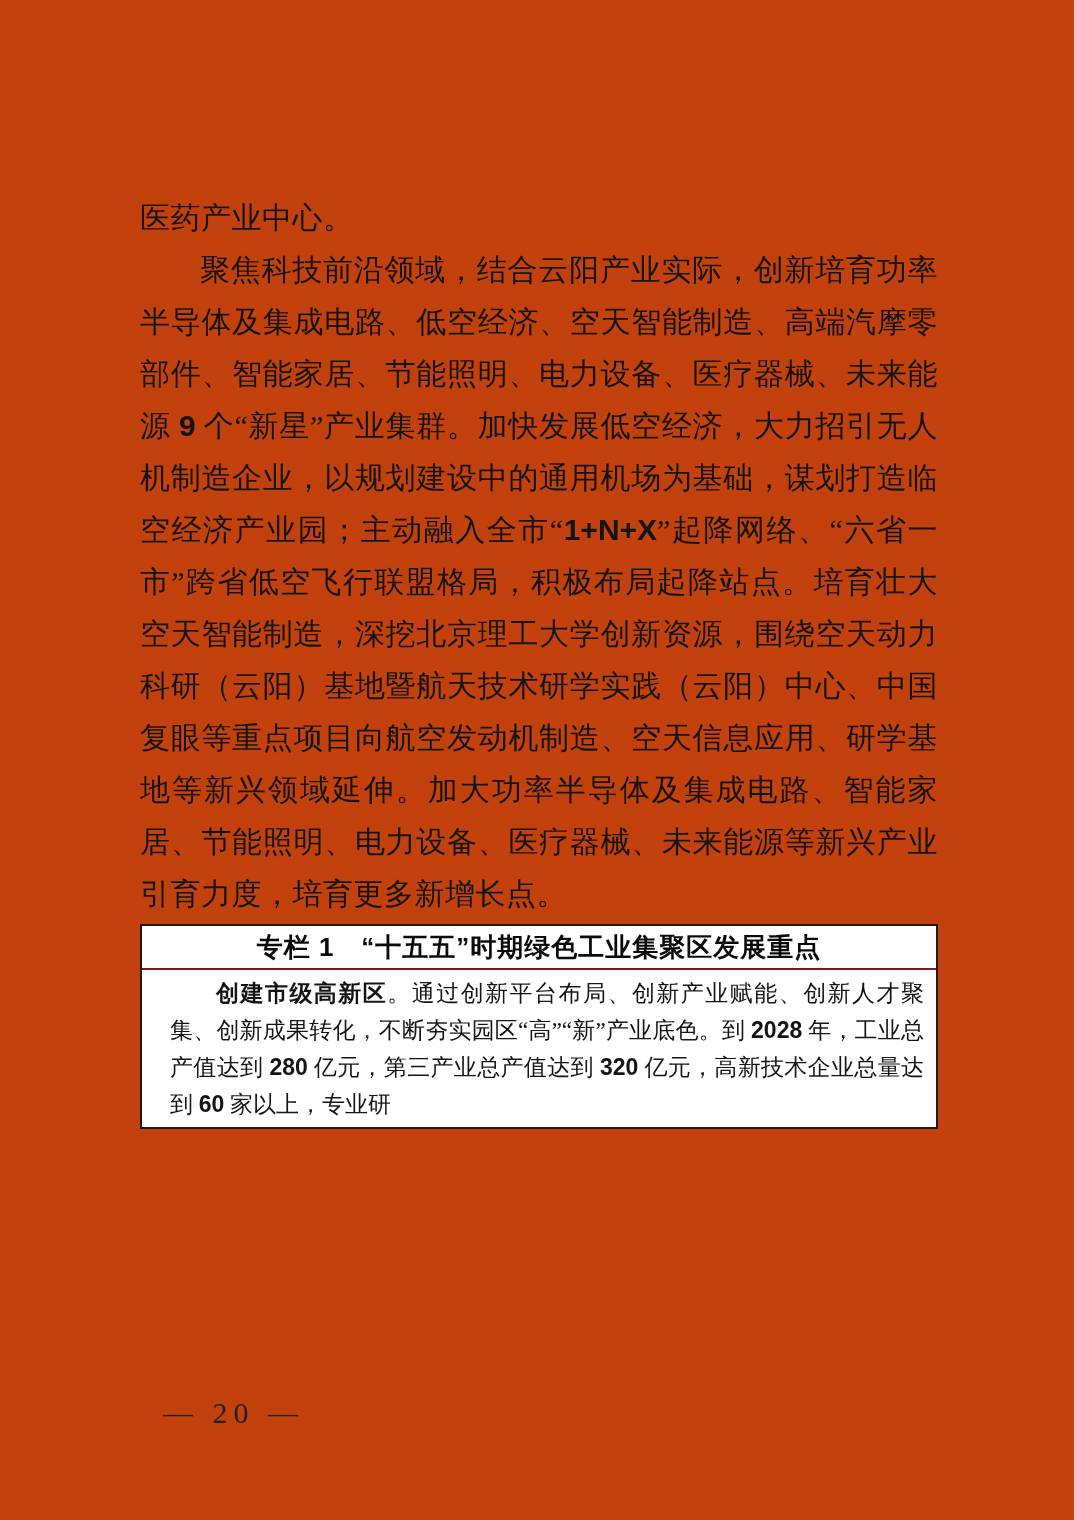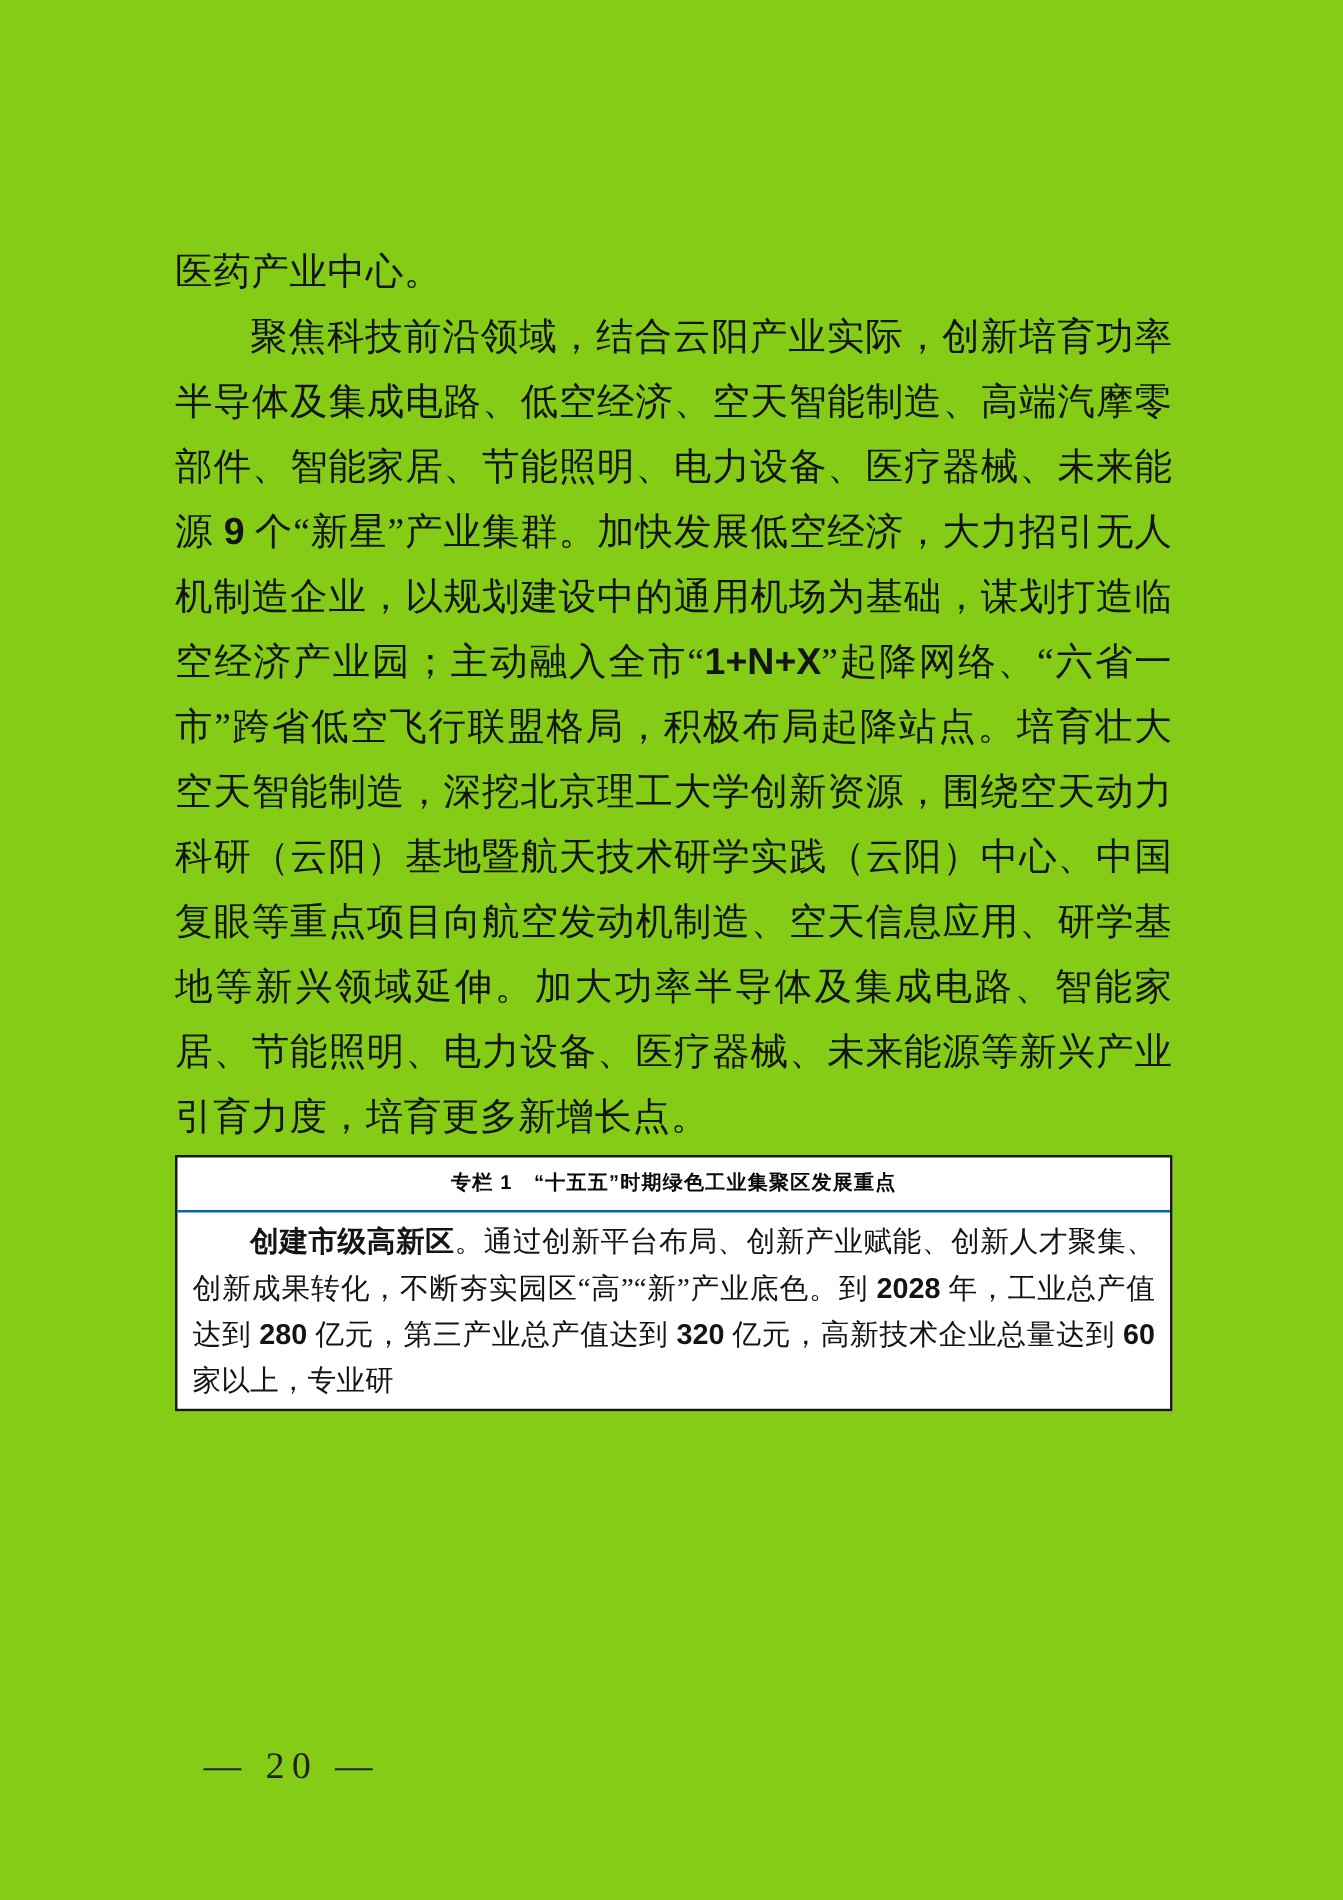--- a/index.html
+++ b/index.html
@@ -1,21 +1,21 @@
 <!DOCTYPE html>
 <html lang="zh"><head>
 <meta charset="utf-8">
 <style>
   * { margin: 0; padding: 0; box-sizing: border-box; }
   html, body { background: #e9e9e9; }
   .page {
     position: relative;
     width: 1074px;
     height: 1520px;
-    background: #84cc16;
+    background: #c2410c;
     color: #121212;
     font-family: "Liberation Serif", "DejaVu Serif", serif;
     overflow: hidden;
     margin: 0 auto;
   }
   .content {
     position: absolute;
     left: 140px;
     top: 192px;
     width: 798px;
@@ -43,35 +43,36 @@
   }
   .seg-bold { font-weight: bold; }
   .callout {
     margin-top: 4px;
     border: 2px solid #1a1a1a;
     background: #ffffff;
   }
   .callout-title {
     font-family: "Liberation Sans", "DejaVu Sans", sans-serif;
     font-weight: bold;
-    font-size: 16px;
+    font-size: 26px;
     text-align: center;
     line-height: 40px;
     padding: 1px 0;
-    border-bottom: 2px solid #0369a1;
+    border-bottom: 2px solid #7f1d1d;
     color: #0a0a0a;
     letter-spacing: 1px;
   }
   .callout-body {
     font-size: 23px;
     line-height: 37px;
     padding: 5px 12px 4px 12px;
     text-align: justify;
     text-indent: 2em;
     color: #141414;
+    margin-left: 16px;
   }
   .page-number {
     position: absolute;
     left: 163px;
     top: 1352px;
     font-size: 30px;
     letter-spacing: 6px;
     color: #222222;
     margin-top: 44px;
   }

